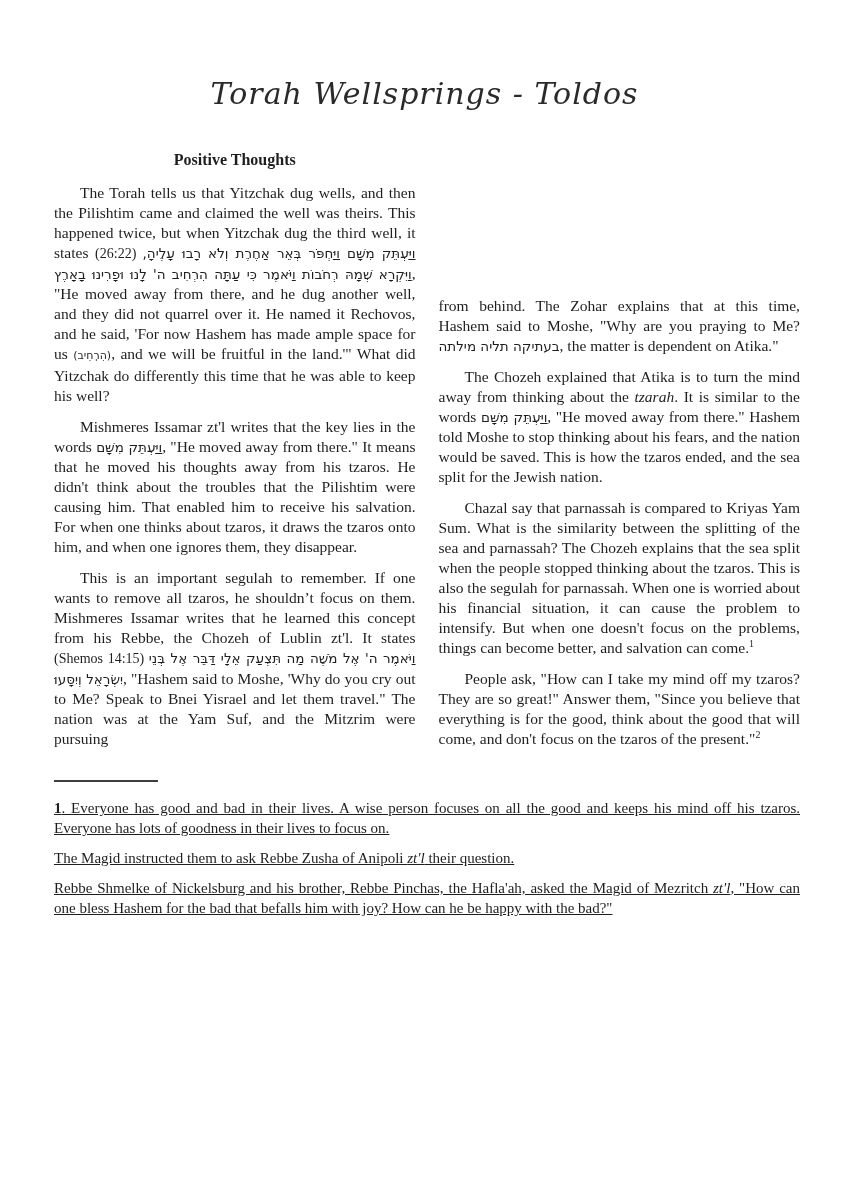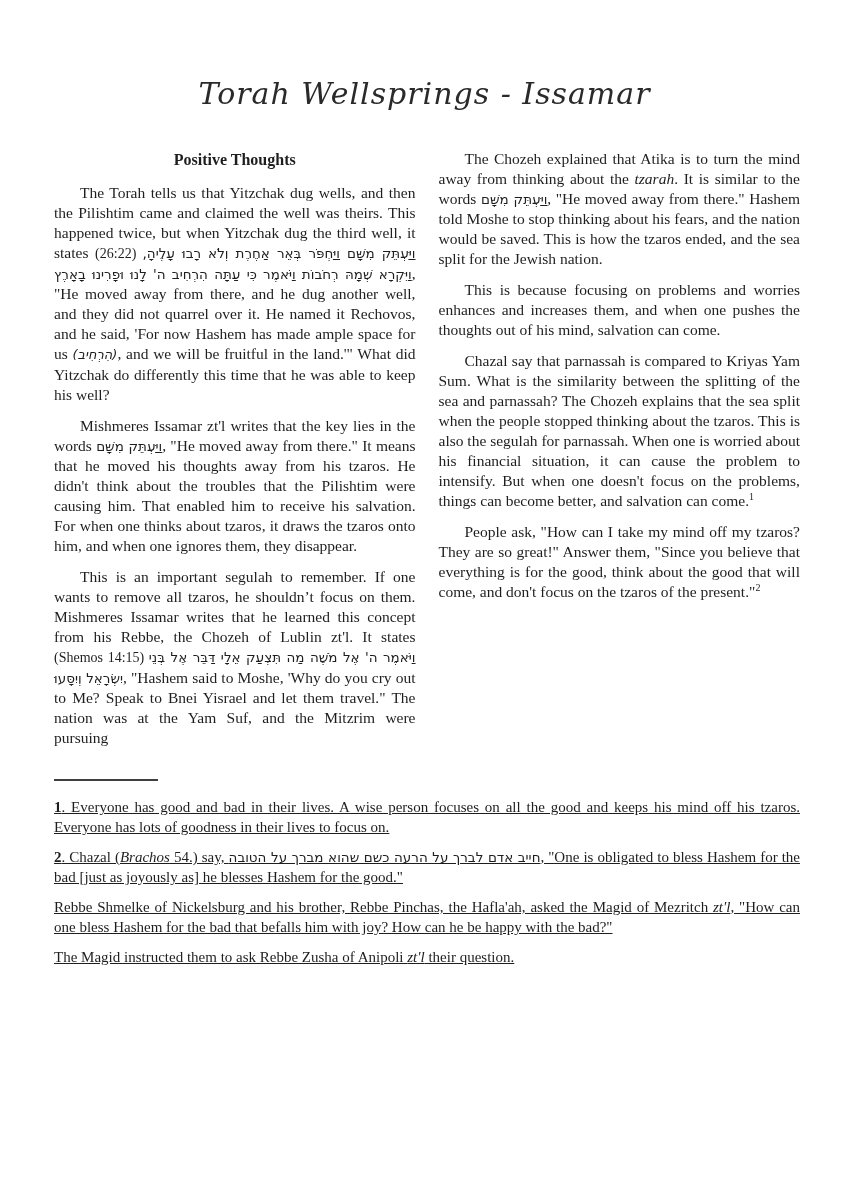--- a/index.html
+++ b/index.html
@@ -7,75 +7,74 @@
   .page {
     width: 849px; height: 1200px; margin: 0 auto; position: relative;
     background: #ffffff; color: #1e1e1e; overflow: hidden;
     font-family: "Liberation Serif", serif;
   }
   .title {
     padding-top: 76px; text-align: center; font-style: italic;
     font-size: 30px; letter-spacing: 1px; color: #2a2a2a;
     font-family: "DejaVu Serif", serif;
   }
-  .columns { display: flex; gap: 23px; padding: 38px 49px 0 54px; }
+  .columns { display: flex; gap: 23px; padding: 38px 49px 0 54px; align-items: flex-end; }
   .col { flex: 1 1 0; min-width: 0; }
   .heading { text-align: center; font-weight: bold; font-size: 16px; margin: 2px 0 14px 0; }
   p.body {
     margin: 0 0 11px 0; text-align: justify;
     font-size: 15.5px; line-height: 20px; text-indent: 26px;
   }
   p.body.noindent { text-indent: 0; }
   .heb { font-family: "DejaVu Sans", sans-serif; font-size: 13.5px; direction: rtl; unicode-bidi: isolate; }
-  .heb-small { font-family: "DejaVu Sans", sans-serif; font-size: 13px; direction: rtl; unicode-bidi: isolate; font-style: italic; }
+  .heb-small { font-family: "DejaVu Sans", sans-serif; font-size: 11px; direction: rtl; unicode-bidi: isolate; }
   .ref { font-size: 14px; }
   .it { font-style: italic; }
   sup.fnmark { font-size: 10px; line-height: 0; }
   .fnsep { width: 104px; border-top: 2px solid #3f3f3f; margin: 20px 0 16px 54px; }
   .footnotes { padding: 0 49px 0 54px; }
   p.fn { margin: 0 0 10px 0; text-align: justify; font-size: 15px; line-height: 20px; text-decoration: underline; }
   .fn .num { font-weight: bold; }
 </style>
 </head>
 <body>
 
 <div class="page">
 
-  <div class="title">Torah Wellsprings - Issamar</div>
+  <div class="title">Torah Wellsprings - Toldos</div>
 
   <div class="columns">
 
     <div class="col">
       <div class="heading">Positive Thoughts</div>
 
       <p class="body"><span>The Torah tells us that Yitzchak dug wells, and then the Pilishtim came and claimed the well was theirs. This happened twice, but when Yitzchak dug the third well, it states </span><span class="ref">(26:22) </span><span class="heb" dir="rtl">וַיַּעְתֵּק מִשָּׁם וַיַּחְפֹּר בְּאֵר אַחֶרֶת וְלֹא רָבוּ עָלֶיהָ, וַיִּקְרָא שְׁמָהּ רְחֹבוֹת וַיֹּאמֶר כִּי עַתָּה הִרְחִיב ה' לָנוּ וּפָרִינוּ בָאָרֶץ</span><span>, "He moved away from there, and he dug another well, and they did not quarrel over it. He named it Rechovos, and he said, 'For now Hashem has made ample space for us </span><span class="heb-small" dir="rtl">(הִרְחִיב)</span><span>, and we will be fruitful in the land.'" What did Yitzchak do differently this time that he was able to keep his well?</span></p>
 
       <p class="body"><span>Mishmeres Issamar zt'l writes that the key lies in the words </span><span class="heb" dir="rtl">וַיַּעְתֵּק מִשָּׁם</span><span>, "He moved away from there." It means that he moved his thoughts away from his tzaros. He didn't think about the troubles that the Pilishtim were causing him. That enabled him to receive his salvation. For when one thinks about tzaros, it draws the tzaros onto him, and when one ignores them, they disappear.</span></p>
 
       <p class="body"><span>This is an important segulah to remember. If one wants to remove all tzaros, he shouldn’t focus on them. Mishmeres Issamar writes that he learned this concept from his Rebbe, the Chozeh of Lublin zt'l. It states </span><span class="ref">(Shemos 14:15) </span><span class="heb" dir="rtl">וַיֹּאמֶר ה' אֶל מֹשֶׁה מַה תִּצְעַק אֵלָי דַּבֵּר אֶל בְּנֵי יִשְׂרָאֵל וְיִסָּעוּ</span><span>, "Hashem said to Moshe, 'Why do you cry out to Me? Speak to Bnei Yisrael and let them travel." The nation was at the Yam Suf, and the Mitzrim were pursuing</span></p>
     </div>
 
     <div class="col">
+      <p class="body noindent"><span>from behind. The Zohar explains that at this time, Hashem said to Moshe, "Why are you praying to Me? </span><span class="heb" dir="rtl">בעתיקה תליה מילתה</span><span>, the matter is dependent on Atika."</span></p>
 
       <p class="body"><span>The Chozeh explained that Atika is to turn the mind away from thinking about the </span><span class="it">tzarah</span><span>. It is similar to the words </span><span class="heb" dir="rtl">וַיַּעְתֵּק מִשָּׁם</span><span>, "He moved away from there." Hashem told Moshe to stop thinking about his fears, and the nation would be saved. This is how the tzaros ended, and the sea split for the Jewish nation.</span></p>
 
-      <p class="body"><span>This is because focusing on problems and worries enhances and increases them, and when one pushes the thoughts out of his mind, salvation can come.</span></p>
 
       <p class="body"><span>Chazal say that parnassah is compared to Kriyas Yam Sum. What is the similarity between the splitting of the sea and parnassah? The Chozeh explains that the sea split when the people stopped thinking about the tzaros. This is also the segulah for parnassah. When one is worried about his financial situation, it can cause the problem to intensify. But when one doesn't focus on the problems, things can become better, and salvation can come.</span><sup class="fnmark">1</sup></p>
 
       <p class="body"><span>People ask, "How can I take my mind off my tzaros? They are so great!" Answer them, "Since you believe that everything is for the good, think about the good that will come, and don't focus on the tzaros of the present."</span><sup class="fnmark">2</sup></p>
     </div>
 
   </div>
 
   <div class="fnsep"></div>
 
   <div class="footnotes">
     <p class="fn"><span class="num">1</span><span>. Everyone has good and bad in their lives. A wise person focuses on all the good and keeps his mind off his tzaros. Everyone has lots of goodness in their lives to focus on.</span></p>
 
-    <p class="fn"><span class="num">2</span><span>. Chazal (</span><span class="it">Brachos</span><span> 54.) say, </span><span class="heb" dir="rtl">חייב אדם לברך על הרעה כשם שהוא מברך על הטובה</span><span>, "One is obligated to bless Hashem for the bad [just as joyously as] he blesses Hashem for the good."</span></p>
+
+    <p class="fn"><span>The Magid instructed them to ask Rebbe Zusha of Anipoli </span><span class="it">zt'l</span><span> their question.</span></p>
 
     <p class="fn"><span>Rebbe Shmelke of Nickelsburg and his brother, Rebbe Pinchas, the Hafla'ah, asked the Magid of Mezritch </span><span class="it">zt'l</span><span>, "How can one bless Hashem for the bad that befalls him with joy? How can he be happy with the bad?"</span></p>
-
-    <p class="fn"><span>The Magid instructed them to ask Rebbe Zusha of Anipoli </span><span class="it">zt'l</span><span> their question.</span></p>
   </div>
 
 </div>
 
 </body></html>

